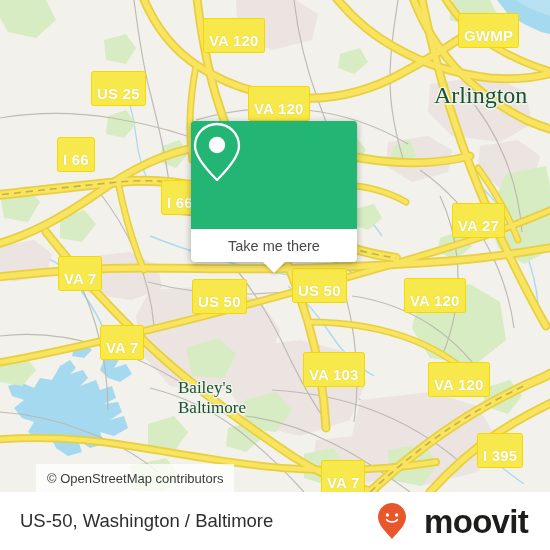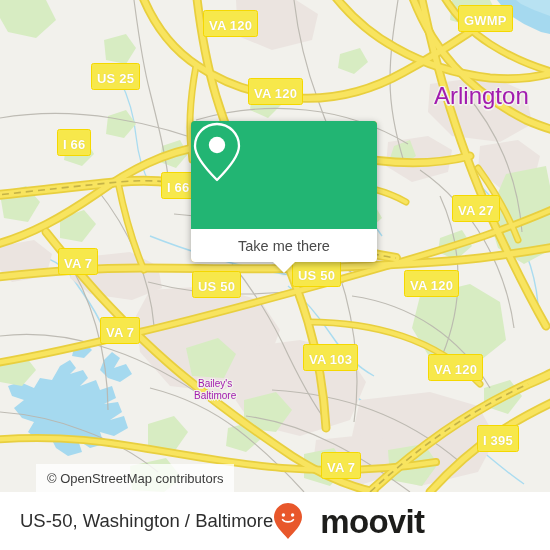--- a/index.html
+++ b/index.html
@@ -28,47 +28,48 @@
   #map svg { position:absolute; left:0; top:0; display:block; }
 
   
   .shield {
     position: absolute;
     background: #f7e84b;
     border: 1.6px solid #f5d800;
     border-radius: 2.5px;
     color: #ffffff;
     font-weight: bold;
-    font-size: 13px;
+    font-size: 15px;
     line-height: 1;
-    padding: 8px 5px 4px 5px;
+    padding: 14px 5px 4px 5px;
     white-space: nowrap;
     letter-spacing: 0.2px;
     text-shadow: 0 0 1px rgba(150,130,0,0.35);
     font-family: "Liberation Sans", sans-serif;
+    margin-top: 8px;
   }
 
   
   .place {
     position: absolute;
-    color: #a21caf;
-    font-family: Liberation Sans, sans-serif;
+    color: #14532d;
+    font-family: Liberation Serif, serif;
     white-space: nowrap;
     text-shadow:
       -1.5px 0 #f2f1ec, 1.5px 0 #f2f1ec, 0 -1.5px #f2f1ec, 0 1.5px #f2f1ec,
       -1px -1px #f2f1ec, 1px -1px #f2f1ec, -1px 1px #f2f1ec, 1px 1px #f2f1ec;
   }
   .place.city  { font-size: 24px; }
-  .place.town  { font-size: 10px; text-align: center; line-height: 1.15; margin-left: 16px; }
+  .place.town  { font-size: 17px; text-align: left; line-height: 1.15; }
 
   
   #popup {
     position: absolute;
     left: 191px; top: 121px;
-    width: 186px;
+    width: 166px;
     border-radius: 4px;
     box-shadow: 0 2px 7px rgba(0,0,0,0.32);
     background: #eab308;
     overflow: visible;
     z-index: 40;
   }
   #popup-green {
     height: 108px;
     background: #22b573;
     border-radius: 4px 4px 0 0;
@@ -125,21 +126,21 @@
   }
 
   
   #bottombar {
     position: absolute;
     left: 0; top: 492px;
     width: 550px; height: 58px;
     background: #ffffff;
     display: flex;
     align-items: center;
-    justify-content: flex-start;
+    justify-content: space-between;
     padding: 0 22px 0 20px;
     overflow: hidden;
   }
   #caption {
     position: relative;
     z-index: 2;
     font-size: 18.5px;
     color: #2e2e2e;
     font-family: "Liberation Sans", sans-serif;
     white-space: nowrap;

